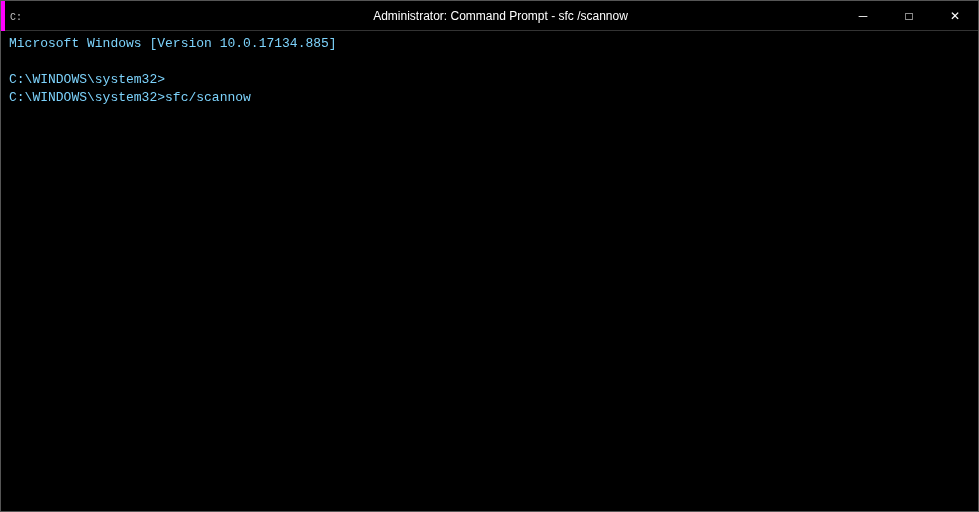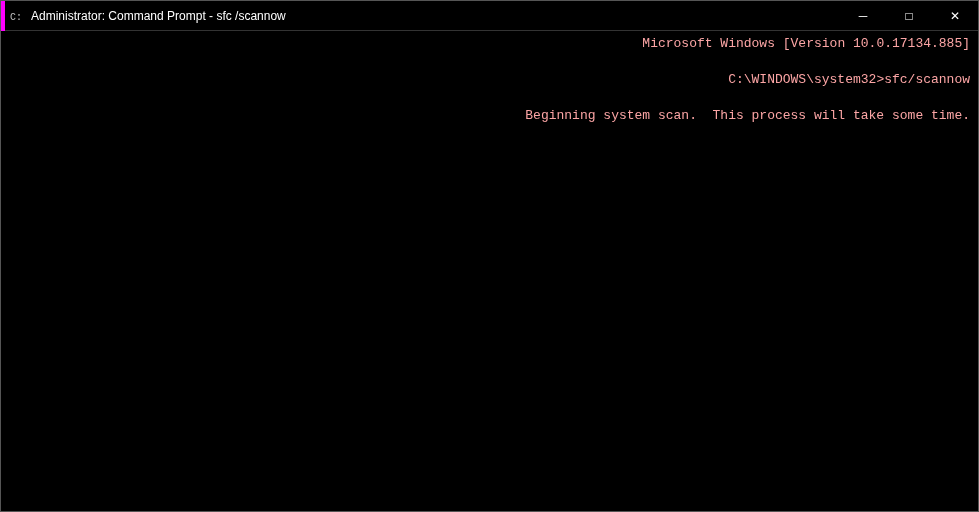--- a/index.html
+++ b/index.html
@@ -46,20 +46,21 @@
       width: 16px;
       height: 16px;
     }
 
     .title-bar-text {
       color: #fff;
       font-size: 12px;
       font-family: 'Segoe UI', Arial, sans-serif;
       flex: 1;
       white-space: nowrap;
+      text-align: center;
     }
 
     .title-bar-controls {
       display: flex;
       align-items: center;
       gap: 0;
       position: absolute;
       right: 0;
       top: 0;
       height: 30px;
@@ -80,26 +81,25 @@
     }
 
     .console-area {
       flex: 1;
       background: #000;
       padding: 4px 8px;
       overflow: hidden;
     }
 
     .console-line {
-      color: #fca5a5;
+      color: #7dd3fc;
       font-size: 13px;
       line-height: 1.4;
       white-space: pre;
       font-family: 'Courier New', Courier, monospace;
-      text-align: right;
     }
 
     .console-line.empty {
       height: 18px;
     }
 
     .cursor {
       display: inline-block;
       width: 8px;
       height: 14px;
@@ -137,18 +137,18 @@
     <span class="title-bar-text">Administrator: Command Prompt - sfc /scannow</span>
     <div class="title-bar-controls">
       <button class="title-bar-btn">─</button>
       <button class="title-bar-btn">□</button>
       <button class="title-bar-btn close-btn">✕</button>
     </div>
   </div>
   <div class="console-area">
     <div class="console-line">Microsoft Windows [Version 10.0.17134.885]</div>
     <div class="console-line empty"> </div>
+    <div class="console-line">C:\WINDOWS\system32&gt;</div>
     <div class="console-line">C:\WINDOWS\system32&gt;sfc/scannow</div>
     <div class="console-line empty"> </div>
-    <div class="console-line">Beginning system scan.  This process will take some time.</div>
     <div class="console-line empty"> </div>
   </div>
 </div>
 
 </body></html>

